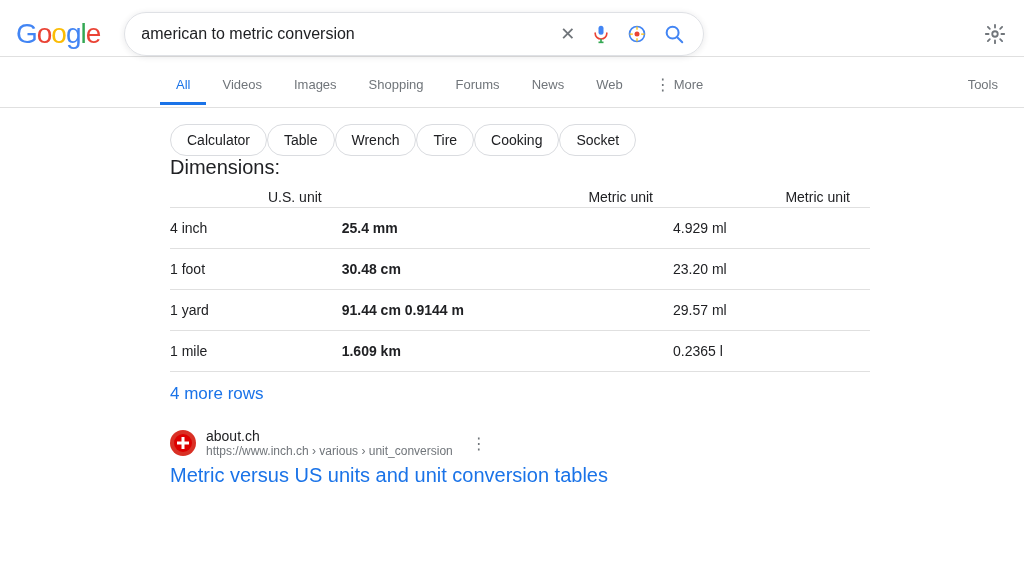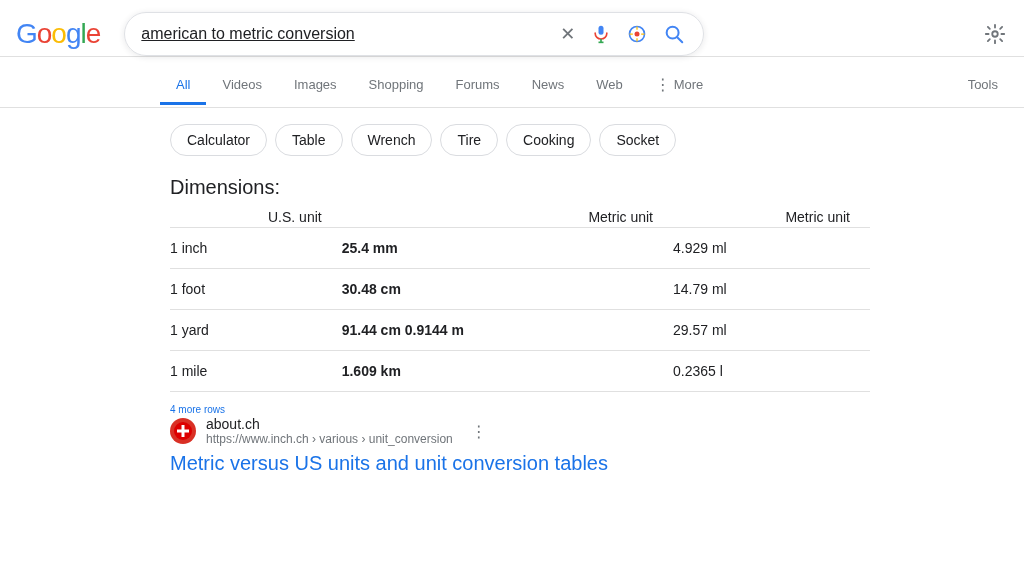--- a/index.html
+++ b/index.html
@@ -45,21 +45,20 @@
       gap: 10px;
       box-shadow: 0 1px 6px rgba(32,33,36,0.1);
     }
     .search-input {
       border: none;
       outline: none;
       flex: 1;
       font-size: 16px;
       color: #202124;
       background: transparent;
-      text-decoration: underline;
     }
     .search-icons {
       display: flex;
       align-items: center;
       gap: 12px;
     }
     .icon-btn {
       background: none;
       border: none;
       cursor: pointer;
@@ -104,23 +103,21 @@
 
     
     .content {
       padding: 16px 24px 16px 170px;
       max-width: 900px;
     }
 
     
     .filter-chips {
       display: flex;
-      gap: 8px;
       flex-wrap: wrap;
-      margin-bottom: 20px;
     }
     .chip {
       border: 1px solid #dadce0;
       border-radius: 20px;
       padding: 7px 16px;
       font-size: 14px;
       cursor: pointer;
       color: #202124;
       background: #fff;
       white-space: nowrap;
@@ -152,29 +149,30 @@
       font-size: 14px;
       color: #202124;
       border-bottom: 1px solid #e0e0e0;
       vertical-align: middle;
     }
     .conversion-table td:nth-child(2) {
       font-weight: 700;
     }
     .more-rows-link {
       color: #1a73e8;
-      font-size: 10px;
+      font-size: 17px;
       cursor: pointer;
       margin-top: 12px;
       display: inline-block;
       text-decoration: none;
     }
 
     
     .result-item {
+      margin-top: 24px;
       display: flex;
       flex-direction: column;
       gap: 2px;
     }
     .result-source {
       display: flex;
       align-items: center;
       gap: 10px;
       margin-bottom: 4px;
     }
@@ -316,28 +314,28 @@
   <table class="conversion-table">
     <thead>
       <tr>
         <th>U.S. unit</th>
         <th>Metric unit</th>
         <th>Metric unit</th>
       </tr>
     </thead>
     <tbody>
       <tr>
-        <td>1 inch</td>
+        <td>4 inch</td>
         <td>25.4 mm</td>
         <td>4.929 ml</td>
       </tr>
       <tr>
         <td>1 foot</td>
         <td>30.48 cm</td>
-        <td>14.79 ml</td>
+        <td>23.20 ml</td>
       </tr>
       <tr>
         <td>1 yard</td>
         <td>91.44 cm 0.9144 m</td>
         <td>29.57 ml</td>
       </tr>
       <tr>
         <td>1 mile</td>
         <td>1.609 km</td>
         <td>0.2365 l</td>

